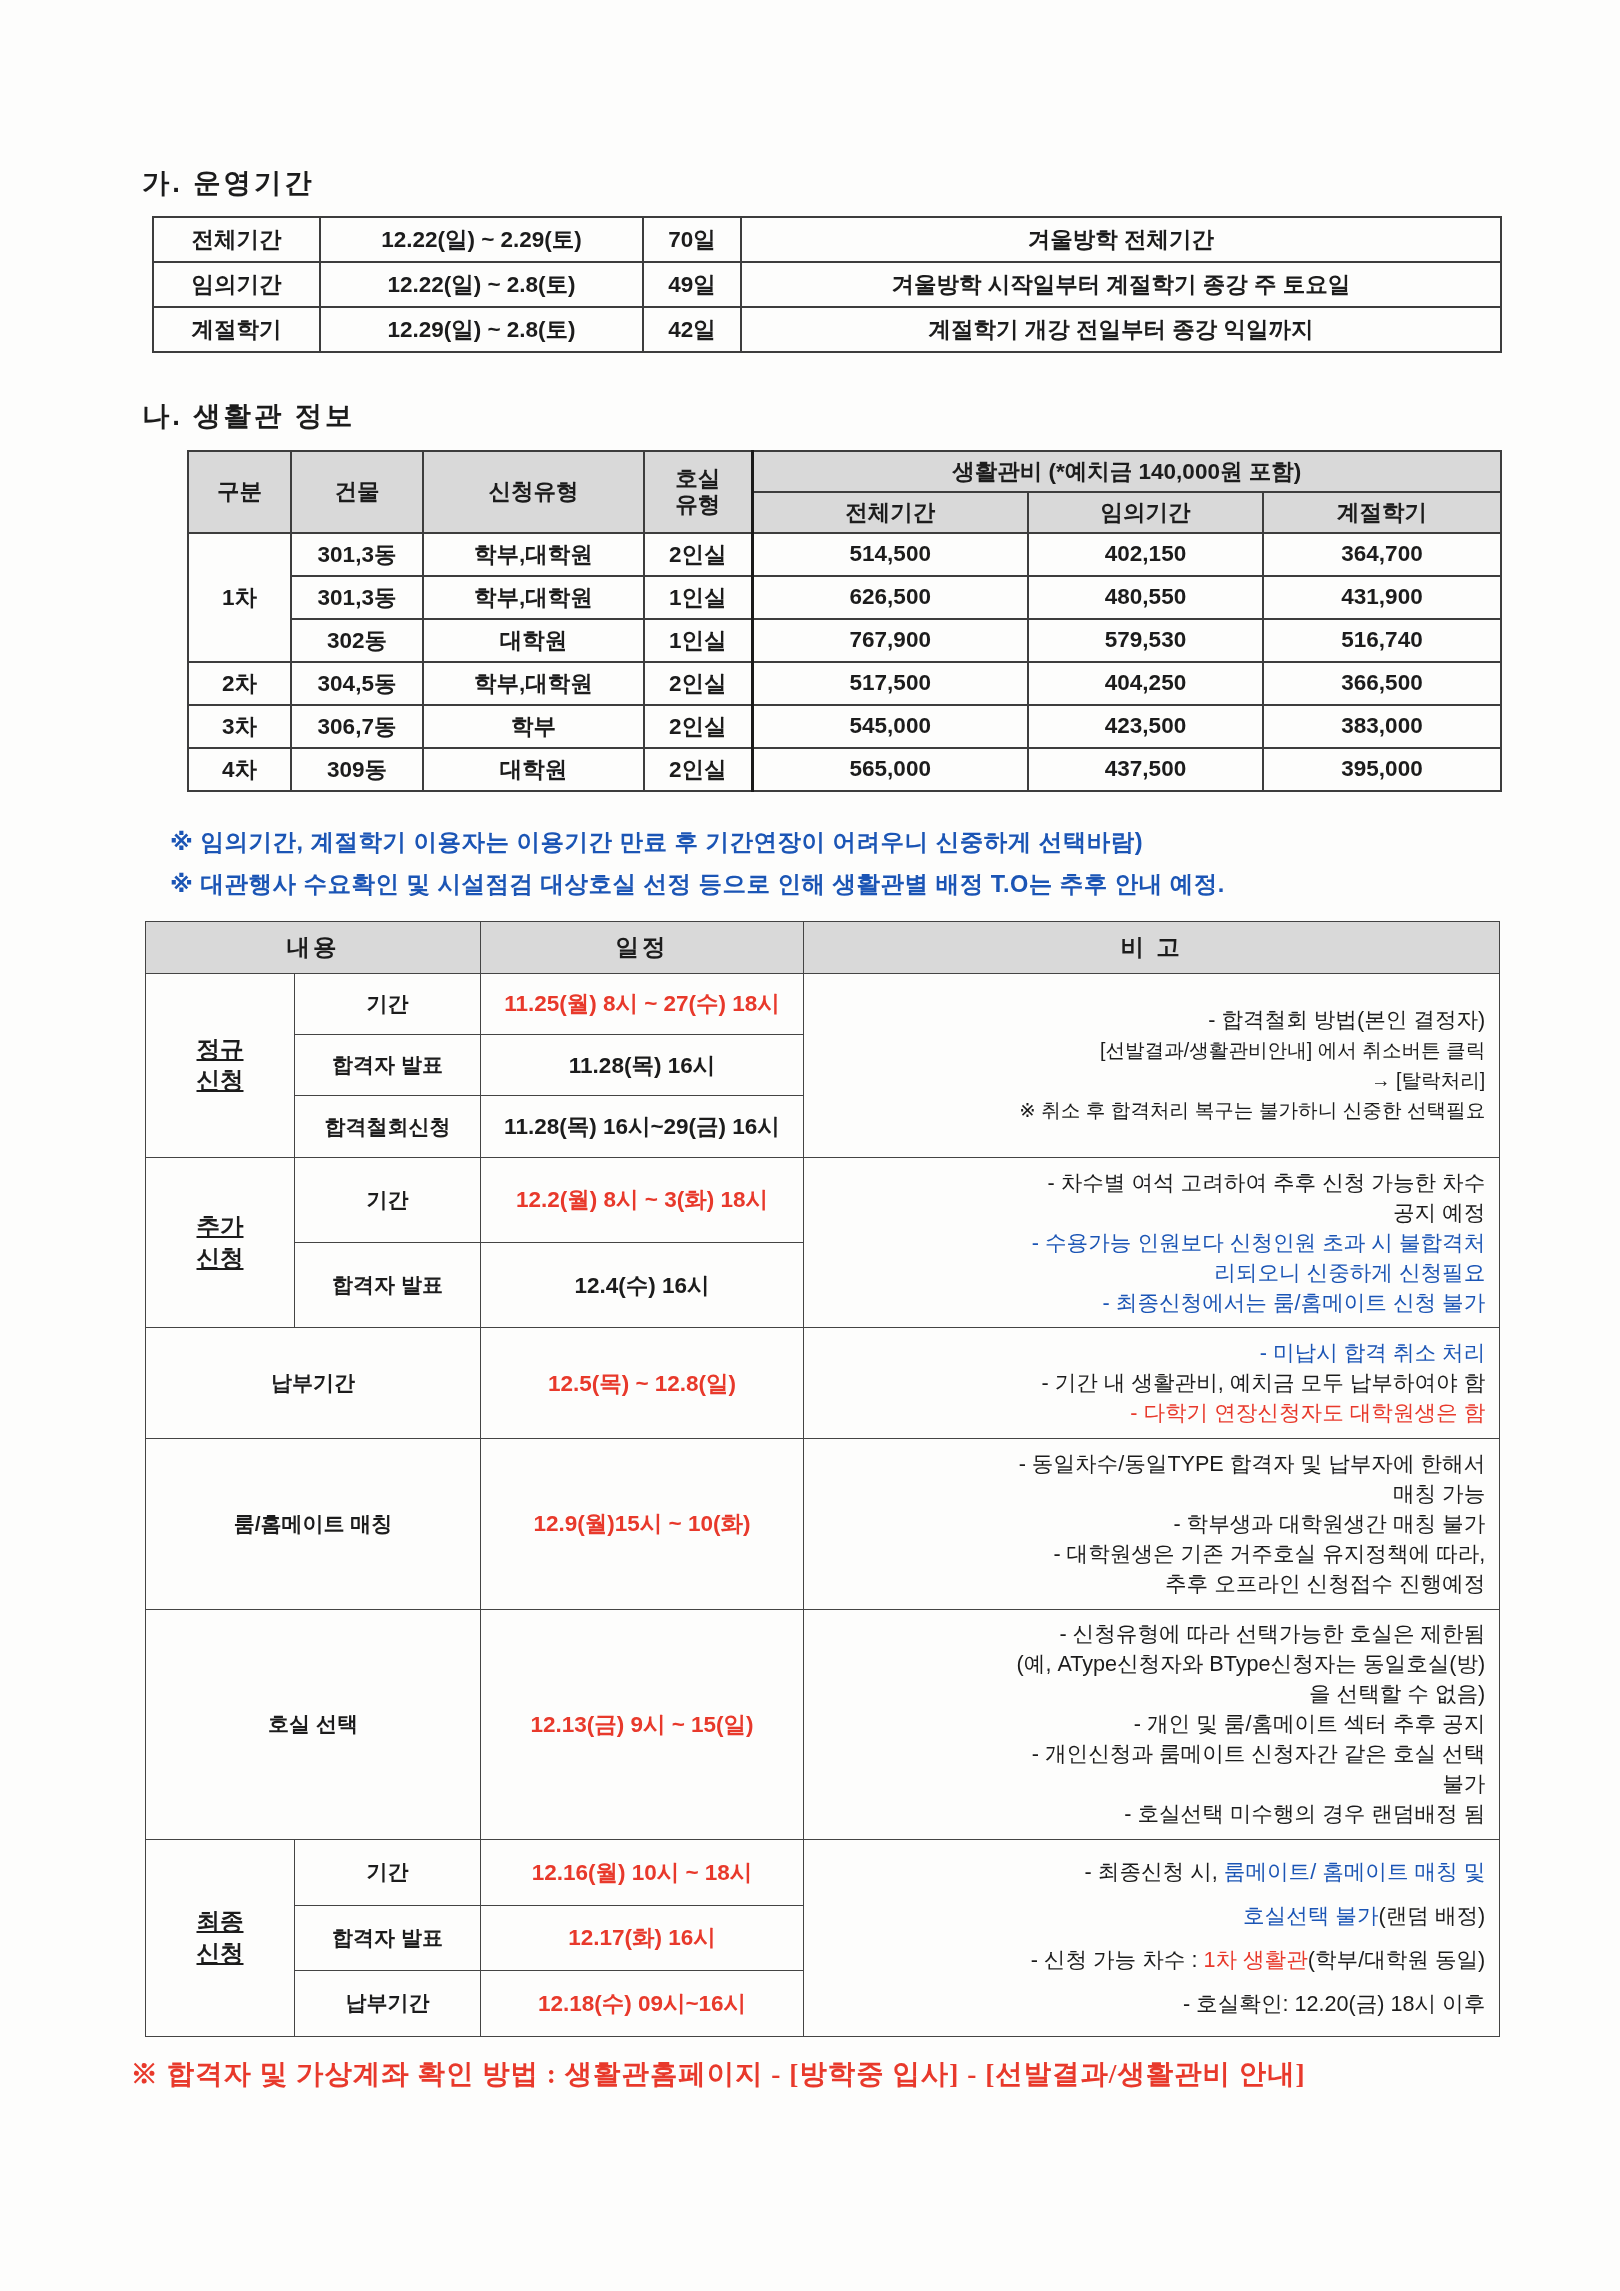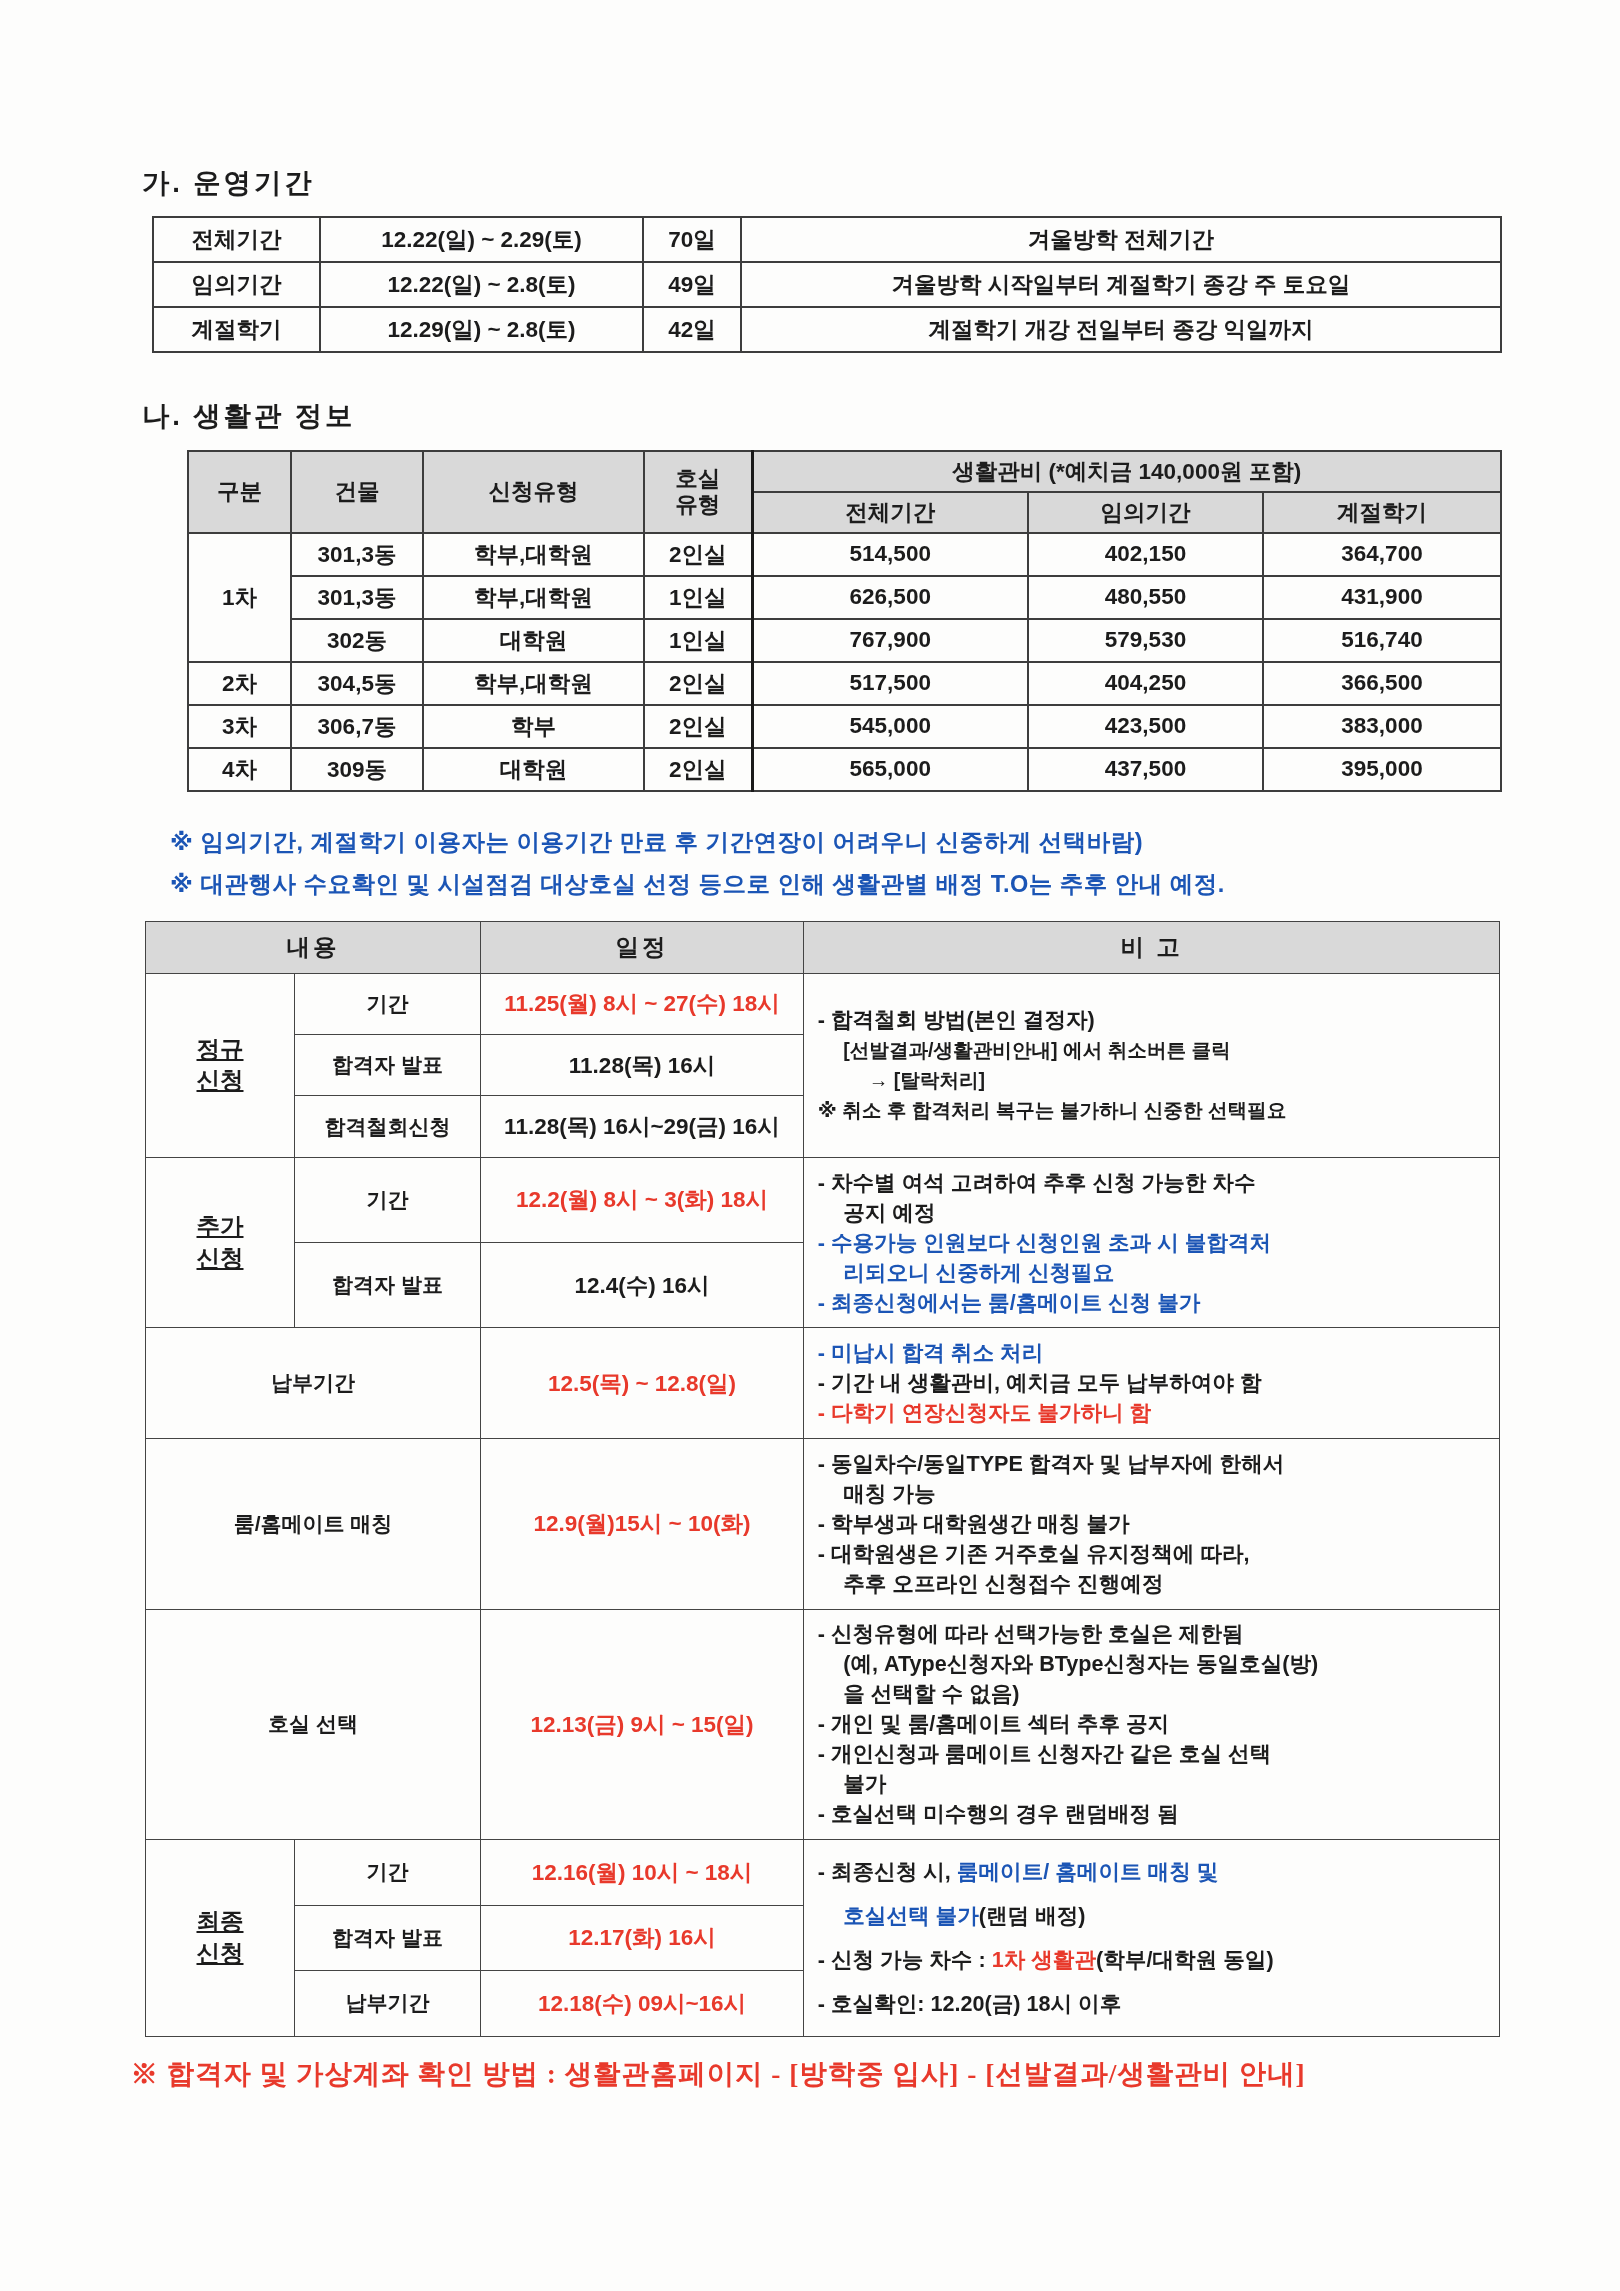--- a/index.html
+++ b/index.html
@@ -32,21 +32,21 @@
   .note { color:var(--blue); font-size:23.5px; font-weight:700; line-height:42px; letter-spacing:0.5px; }
 
   
   .t3 { border-collapse:collapse; table-layout:fixed; width:1355px; margin:15.7px 0 0 32px; }
   .t3 th,.t3 td { border:1.5px solid #444; }
   .t3 thead th { background:var(--hdrbg); font-size:23.5px; font-weight:700; height:52px; letter-spacing:2.9px; }
   .t3 .group-label  { text-align:center; font-size:23.5px; font-weight:700; line-height:1.35;text-decoration:underline; }
   .t3 .sub-label, .t3 .single-label { text-align:center; font-size:21px; font-weight:700; padding:14.7px 3.9px; }
   .t3 .date { text-align:center; font-size:22.5px; font-weight:700; padding:14.7px 3.9px; }
   .t3 .remark { text-align:left; padding:9.8px 13.7px; vertical-align:middle; }
-  .line { font-size:21.6px; font-weight:700; line-height:30px; }
+  .line { font-size:21.6px; font-weight:400; line-height:30px;text-align:right; }
   .line.small { font-size:19.6px; }
   .line.ind1 { padding-left:25.5px; }
   .line.ind2 { padding-left:51px; }
   .remark.roomy .line { line-height:44px; }
   .black { color:var(--ink); } .blue { color:var(--blue); } .red { color:var(--red); }
   .date.red { color:var(--red); } .date.black { color:var(--ink); }
 
   .footer {
     margin:19.6px 0 0 17.6px; color:var(--red); font-size:27.4px; font-weight:700; 
     font-family:"Liberation Serif","DejaVu Serif",serif; letter-spacing:1px;
@@ -229,21 +229,21 @@
           <tr>
             <td class="sub-label">합격자 발표</td>
             <td class="date black">12.4(수) 16시</td>
           </tr>
           <tr>
             <td class="single-label" colspan="2">납부기간</td>
             <td class="date red">12.5(목) ~ 12.8(일)</td>
             <td class="remark">
               <div class="line"><span class="blue">- 미납시 합격 취소 처리</span></div>
               <div class="line"><span class="black">- 기간 내 생활관비, 예치금 모두 납부하여야 함</span></div>
-              <div class="line"><span class="red">- 다학기 연장신청자도 불가하니 함</span></div>
+              <div class="line"><span class="red">- 다학기 연장신청자도 대학원생은 함</span></div>
             </td>
           </tr>
           <tr>
             <td class="single-label" colspan="2">룸/홈메이트 매칭</td>
             <td class="date red">12.9(월)15시 ~ 10(화)</td>
             <td class="remark">
               <div class="line"><span class="black">- 동일차수/동일TYPE 합격자 및 납부자에 한해서</span></div>
               <div class="line ind1"><span class="black">매칭 가능</span></div>
               <div class="line"><span class="black">- 학부생과 대학원생간 매칭 불가</span></div>
               <div class="line"><span class="black">- 대학원생은 기존 거주호실 유지정책에 따라,</span></div>

